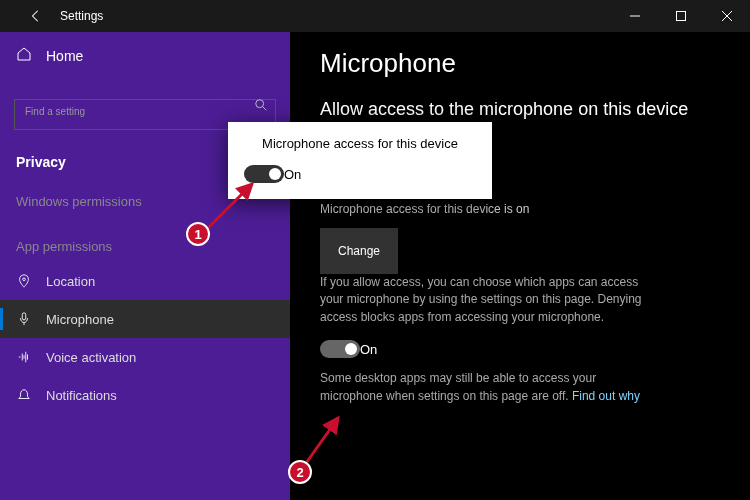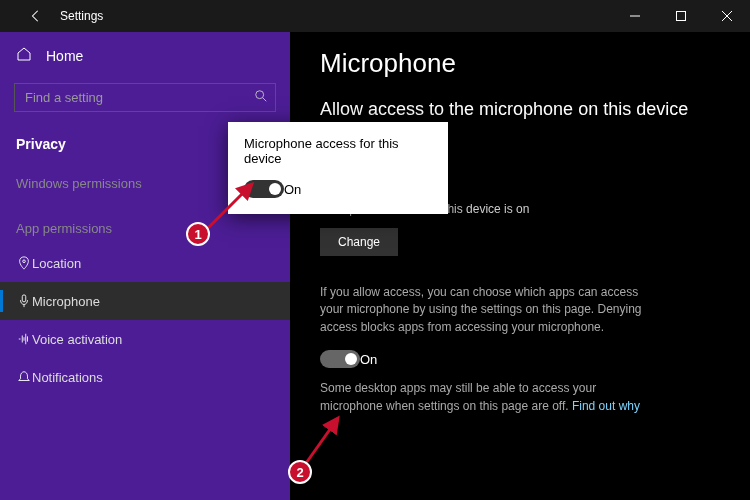--- a/index.html
+++ b/index.html
@@ -7,43 +7,43 @@
 .titlebar { height: 32px; display: flex; align-items: center; background: #1a1a1a; padding-left: 16px; }
 .titlebar .back { width: 40px; height: 32px; display: flex; align-items: center; justify-content: center; color: #fff; }
 .titlebar .title { font-size: 12px; color: #fff; margin-left: 4px; }
 .titlebar .spacer { flex: 1; }
 .winbtn { width: 46px; height: 32px; display: flex; align-items: center; justify-content: center; color: #fff; }
 .winbtn svg { width: 10px; height: 10px; }
 .layout { display: flex; height: calc(500px - 32px); }
 .sidebar { width: 290px; background: #4c1d95; display: flex; flex-direction: column; padding-top: 4px; }
 .home { display: flex; align-items: center; gap: 14px; padding: 10px 16px; font-size: 14px; color: #fff; }
 .searchwrap { margin: 8px 14px 14px 14px; position: relative; }
-.search { width: 100%; background: transparent; border: 1px solid #555; color: #aaa; font-size: 13px; padding: 6px 30px 6px 10px; outline: none; }
+.search { width: 100%; background: transparent; border: 1px solid #555; color: #aaa; font-size: 10px; padding: 6px 30px 12px 10px; outline: none; margin-top: 16px; }
 .search::placeholder { color: #999; }
 .searchwrap .sicon { position: absolute; right: 8px; top: 50%; transform: translateY(-50%); color: #ccc; }
 .section-head { padding: 10px 16px; font-size: 14px; font-weight: 700; color: #fff; }
 .section-sub { padding: 14px 16px 8px 16px; font-size: 13px; color: #888; }
-.navitem { display: flex; align-items: center; padding: 11px 16px; font-size: 13px; color: #ddd; }
+.navitem { display: flex; align-items: center; gap: 14px; padding: 11px 16px; font-size: 13px; color: #ddd; }
 .navitem.selected { background: #2d2d2d; position: relative; }
 .navitem.selected::before { content: ""; position: absolute; left: 0; top: 8px; bottom: 8px; width: 3px; background: #0078d4; }
 .navitem .nicon { width: 16px; height: 16px; display: flex; align-items: center; justify-content: center; color: #fff; }
 .content { flex: 1; background: #000; padding: 16px 30px 0 30px; overflow: hidden; position: relative; }
 .h1 { font-size: 26px; font-weight: 400; margin-bottom: 20px; }
 .h2 { font-size: 18px; font-weight: 400; margin-bottom: 10px; }
 .body { font-size: 12px; color: #aaa; line-height: 1.45; margin-bottom: 14px; max-width: 340px; }
 .statusline { font-size: 12px; color: #ccc; margin-bottom: 12px; }
-.btn { background: #323232; border: none; color: #fff; font-size: 12px; padding: 7px 18px; margin-bottom: 28px; }
+.btn { background: #323232; border: none; color: #fff; font-size: 12px; padding: 16px 18px; }
 .toggle-row { display: flex; align-items: center; margin-bottom: 12px; }
 .toggle { width: 40px; height: 18px; border-radius: 9px; background: #666; position: relative; }
 .toggle.on { background: #666; }
 .toggle .knob { position: absolute; width: 12px; height: 12px; border-radius: 50%; background: #fff; top: 3px; }
 .toggle.on .knob { right: 3px; }
 .toggle-label { font-size: 13px; color: #fff; }
 .muted { color: #7dd3fc; }
-.popup { position: absolute; left: 228px; top: 122px; width: 220px; background: #fff; color: #000; padding: 14px 16px 16px 16px; box-shadow: 0 4px 20px rgba(0,0,0,0.6); z-index: 10; }
+.popup { position: absolute; left: 228px; top: 122px; width: 264px; background: #fff; color: #000; padding: 14px 16px 16px 16px; box-shadow: 0 4px 20px rgba(0,0,0,0.6); z-index: 10; text-align: center; }
 .popup-title { font-size: 13px; margin-bottom: 14px; }
 .popup .toggle-row { margin-bottom: 0; }
 .popup .toggle { background: #333; }
 .popup .toggle-label { color: #000; }
 .marker { position: absolute; width: 24px; height: 24px; border-radius: 50%; background: #c8102e; border: 2px solid #fff; color: #fff; display: flex; align-items: center; justify-content: center; font-size: 13px; font-weight: 600; z-index: 12; }
 .arrow { position: absolute; z-index: 11; pointer-events: none; }
 </style>
 </head>
 <body>
 

